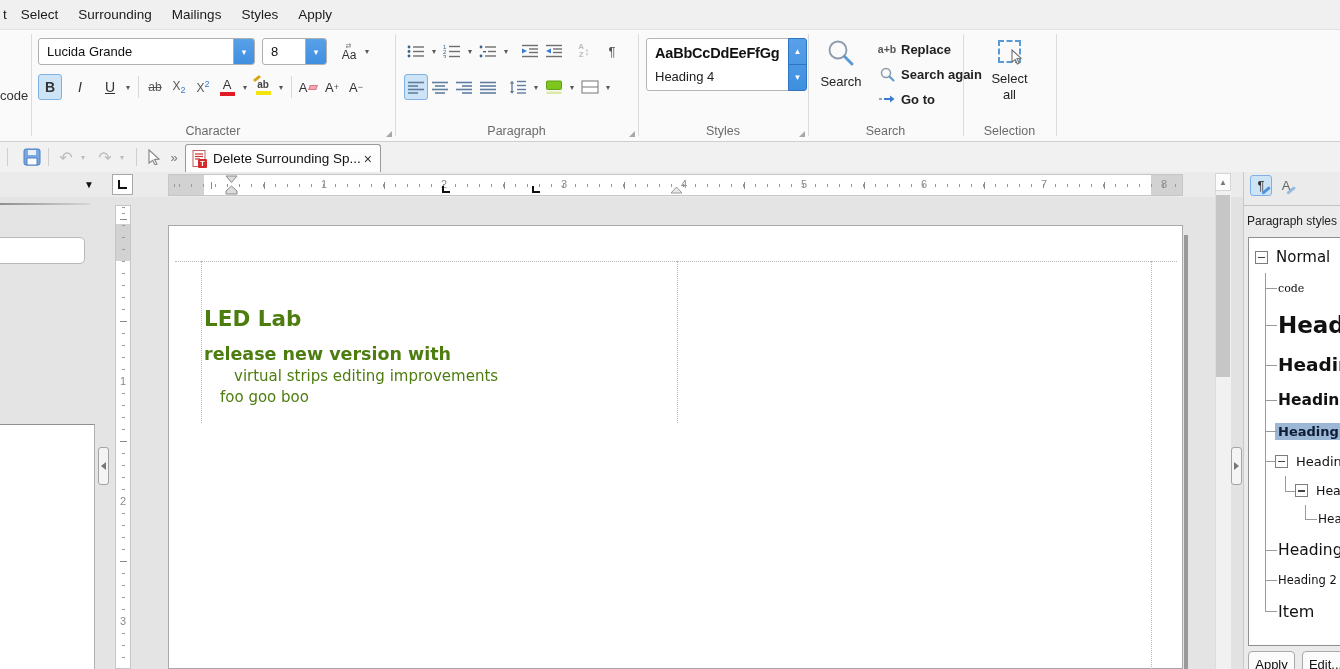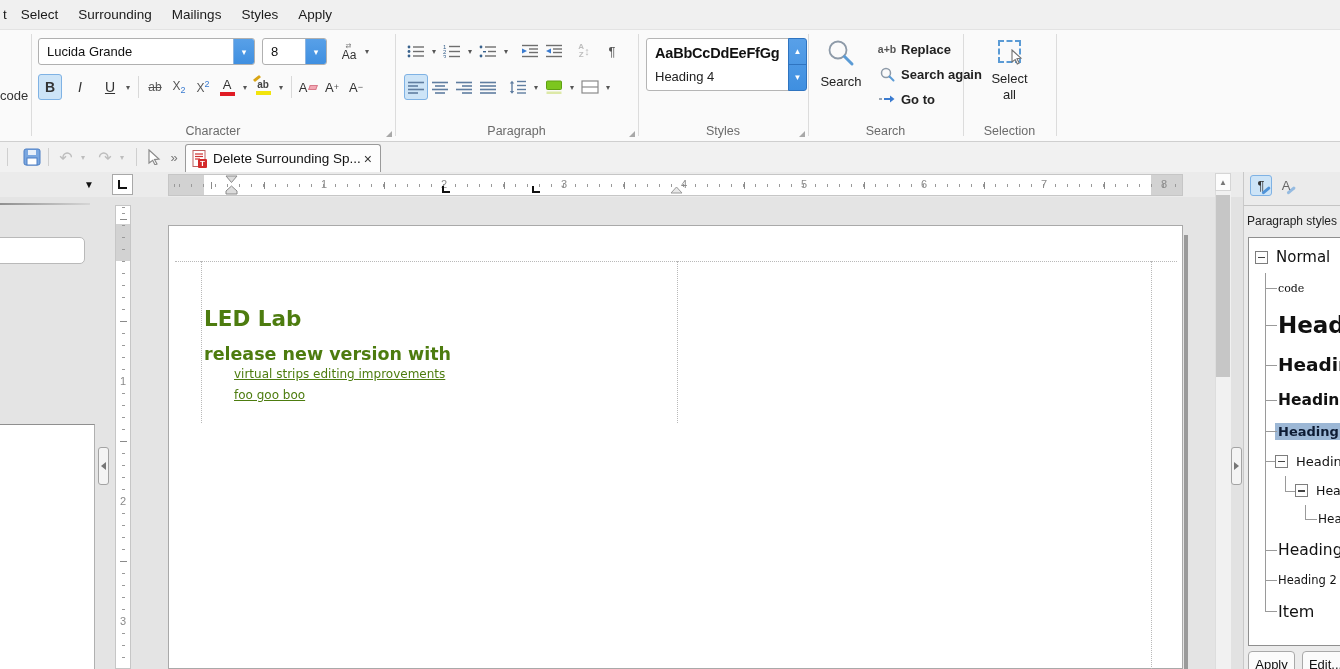--- a/index.html
+++ b/index.html
@@ -94,21 +94,21 @@
       background:repeating-linear-gradient(to bottom,#8a8a8a 0 1px,transparent 1px 120px); background-position:0 115px; }
   .vnum { position:absolute; left:0; width:14px; text-align:center; transform:translateY(-50%); font-size:11px; color:#8a8a8a; background:#fff; }
 
   #page { left:168px; top:225px; width:1015px; height:444px; background:#fff; border:1px solid #a9a9a9; }
   #page-shadow { left:1184px; top:235px; width:4px; height:434px; background:#9a9a9a; }
   .dot-h { position:absolute; border-top:1px dotted #b9b9b9; }
   .dot-v { position:absolute; border-left:1px dotted #b9b9b9; }
   .docline { position:absolute; color:#4d7c0f; font-family:"DejaVu Sans", sans-serif; white-space:nowrap; }
   .doc-h1 { font-size:21.5px; font-weight:bold; }
   .doc-h2 { font-size:17.5px; font-weight:bold; }
-  .doc-body { font-size:12px;text-decoration:underline; }
+  .doc-body { font-size:15px; }
 
   #vscroll-track { left:1215px; top:191px; width:16px; height:478px; background:#f1f1f1; border-left:1px solid #ddd; }
   #vscroll-thumb { left:1216px; top:195px; width:14px; height:182px; background:#c6c6c6; }
   #panel-divider { left:1231px; top:197px; width:12px; height:472px; background:#e2e2e2; }
 
   
   #right-panel { left:1243px; top:172px; width:97px; height:497px; background:#ebebeb; border-left:1px solid #c9c9c9; }
   .panel-tab { position:absolute; top:3px; width:22px; height:21px; border:1px solid transparent; border-radius:3px; display:flex; align-items:center; justify-content:center; }
   .panel-tab.active { background:var(--sel-light,#cde4f7); border-color:#7fb2e4; }
   .brush { position:absolute; width:10px; height:2.5px; background:#4f93d8; transform:rotate(-40deg); border-radius:2px; right:0px; bottom:4px; }
@@ -543,21 +543,21 @@
 
   <div id="page" class="abs">
     <div class="dot-h" style="left:6px;width:1002px;top:35px;"></div>
     <div class="dot-v" style="left:32px;top:35px;height:162px;"></div>
     <div class="dot-v" style="left:508px;top:35px;height:162px;"></div>
     <div class="dot-v" style="left:982px;top:35px;height:408px;"></div>
     <div id="doc-lines">
         <div class="docline doc-h1" style="left: 35px; top: 80px;">LED Lab</div>
         <div class="docline doc-h2" style="left: 35px; top: 118px;">release new version with</div>
         <div class="docline doc-body" style="left: 65px; top: 141px;">virtual strips editing improvements</div>
-        <div class="docline doc-body" style="left: 65px; top: 162px; text-align: center;">foo goo boo</div>
+        <div class="docline doc-body" style="left: 51px; top: 162px; text-align: center;">foo goo boo</div>
       </div>
   </div>
   <div id="page-shadow" class="abs"></div>
 
   <div id="vscroll-track" class="abs"></div>
   <div id="vscroll-thumb" class="abs"></div>
   <div id="panel-divider" class="abs"></div>
   <div class="collapse-btn abs" style="left:1231px;top:447px;">
       <span class="tri-r"></span>
     </div>

